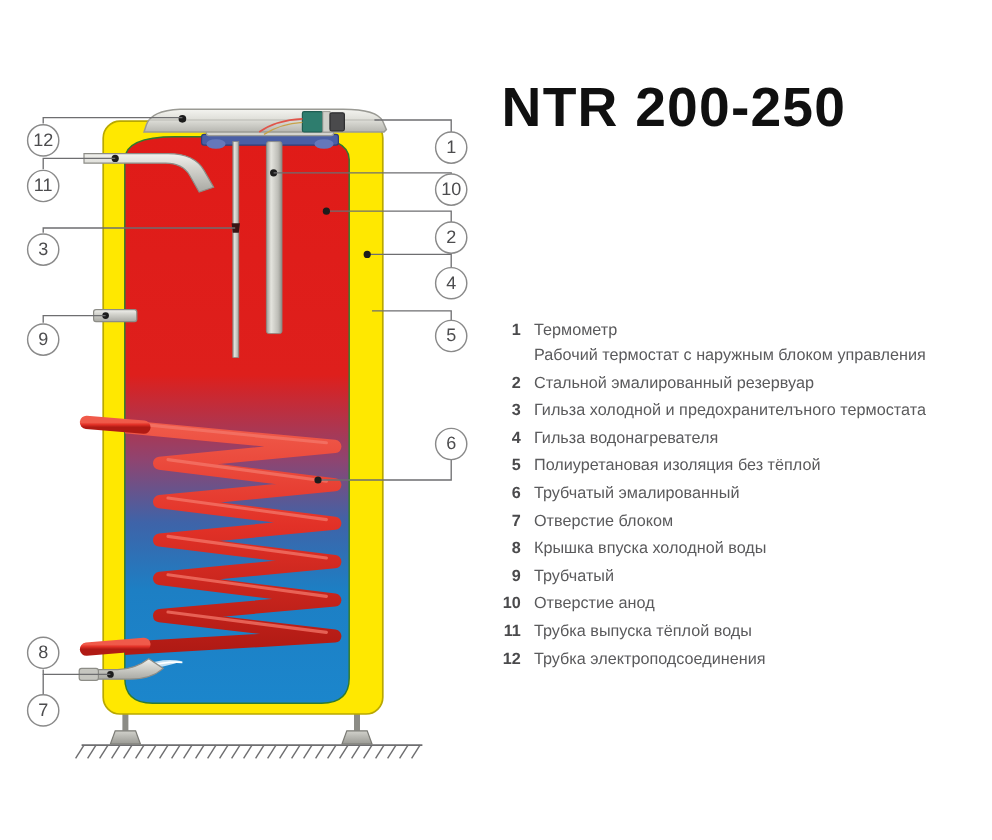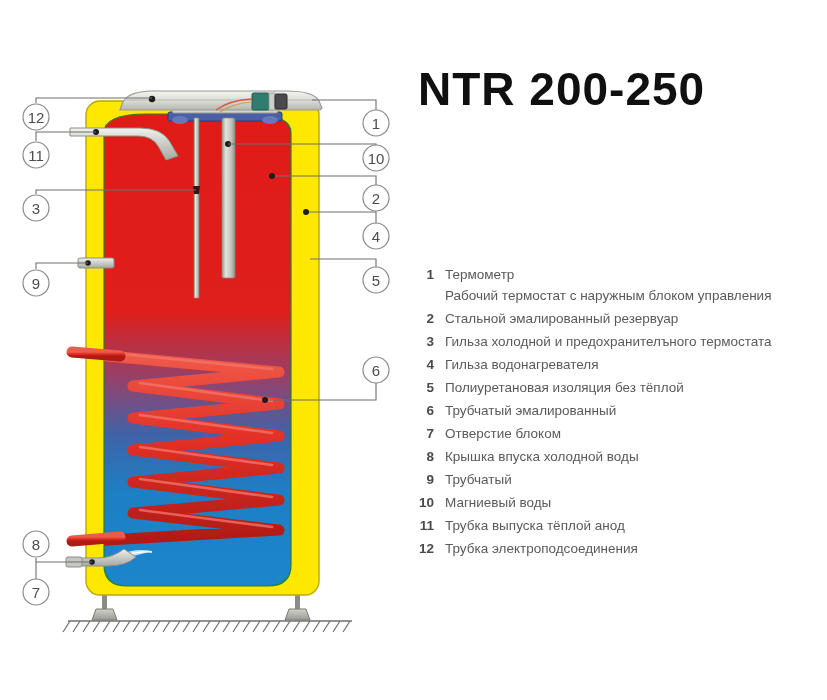--- a/index.html
+++ b/index.html
@@ -166,28 +166,28 @@
     <div class="legend-row">
       <div class="legend-num">9</div>
       <div class="legend-text-wrap">
         <div class="legend-text">Трубчатый</div>
       </div>
     </div>
 
     <div class="legend-row">
       <div class="legend-num">10</div>
       <div class="legend-text-wrap">
-        <div class="legend-text">Магниевый воды</div>
+        <div class="legend-text">Отверстие анод</div>
       </div>
     </div>
 
     <div class="legend-row">
       <div class="legend-num">11</div>
       <div class="legend-text-wrap">
-        <div class="legend-text">Трубка выпуска тёплой анод</div>
+        <div class="legend-text">Трубка выпуска тёплой воды</div>
       </div>
     </div>
 
     <div class="legend-row">
       <div class="legend-num">12</div>
       <div class="legend-text-wrap">
         <div class="legend-text">Трубка электроподсоединения</div>
       </div>
     </div>
 

